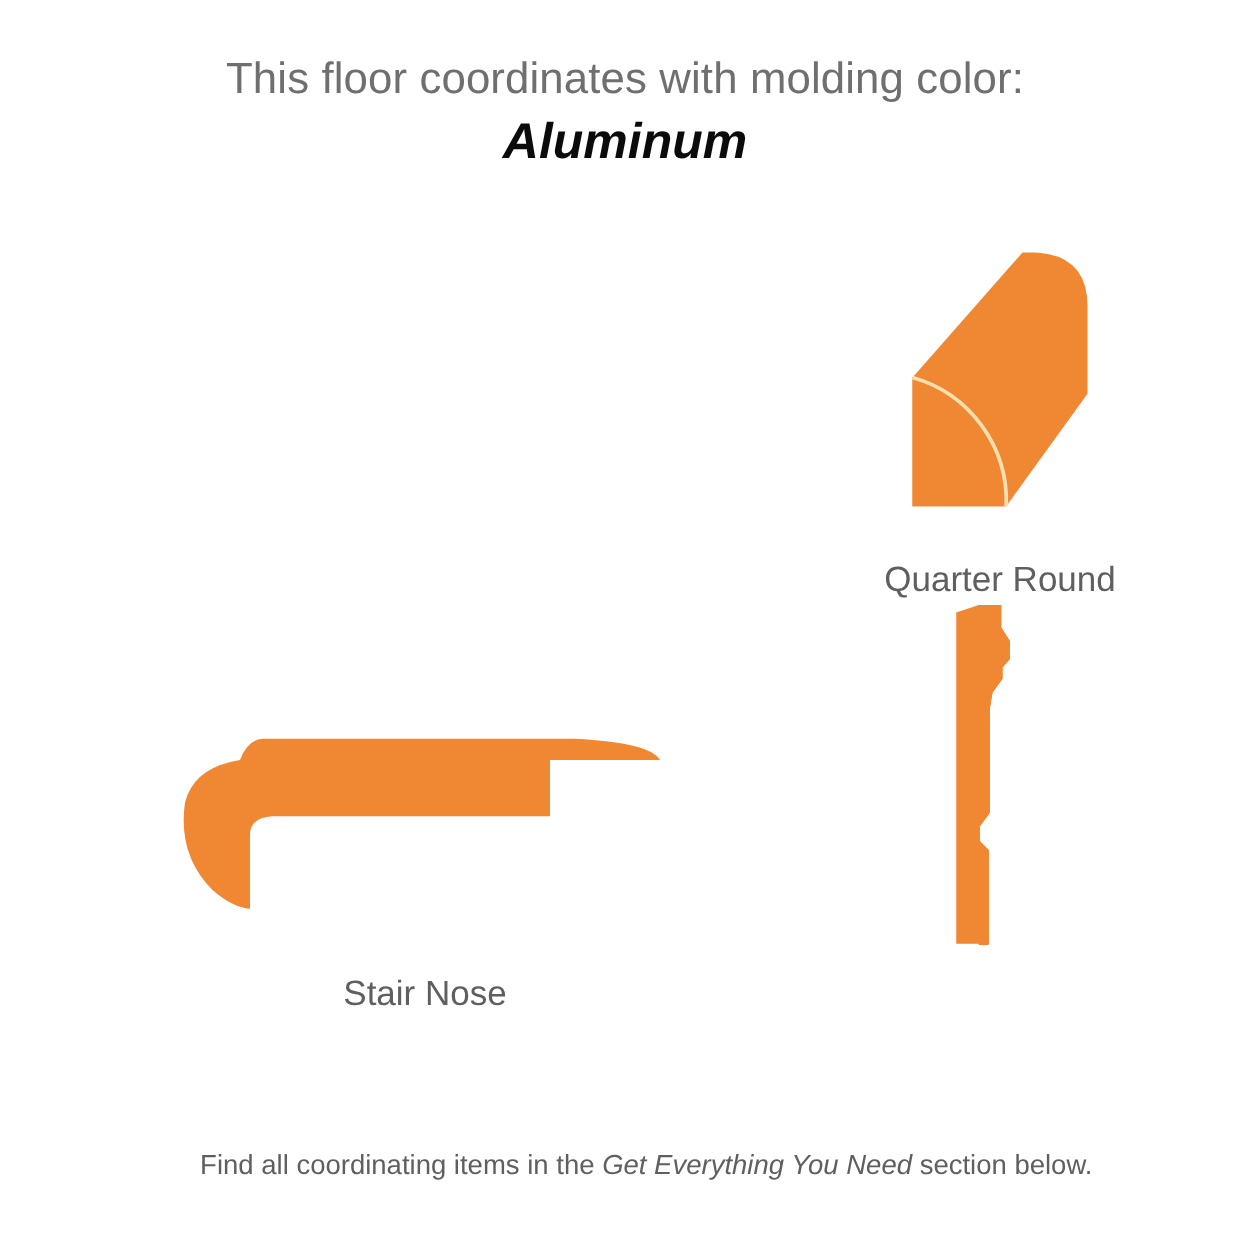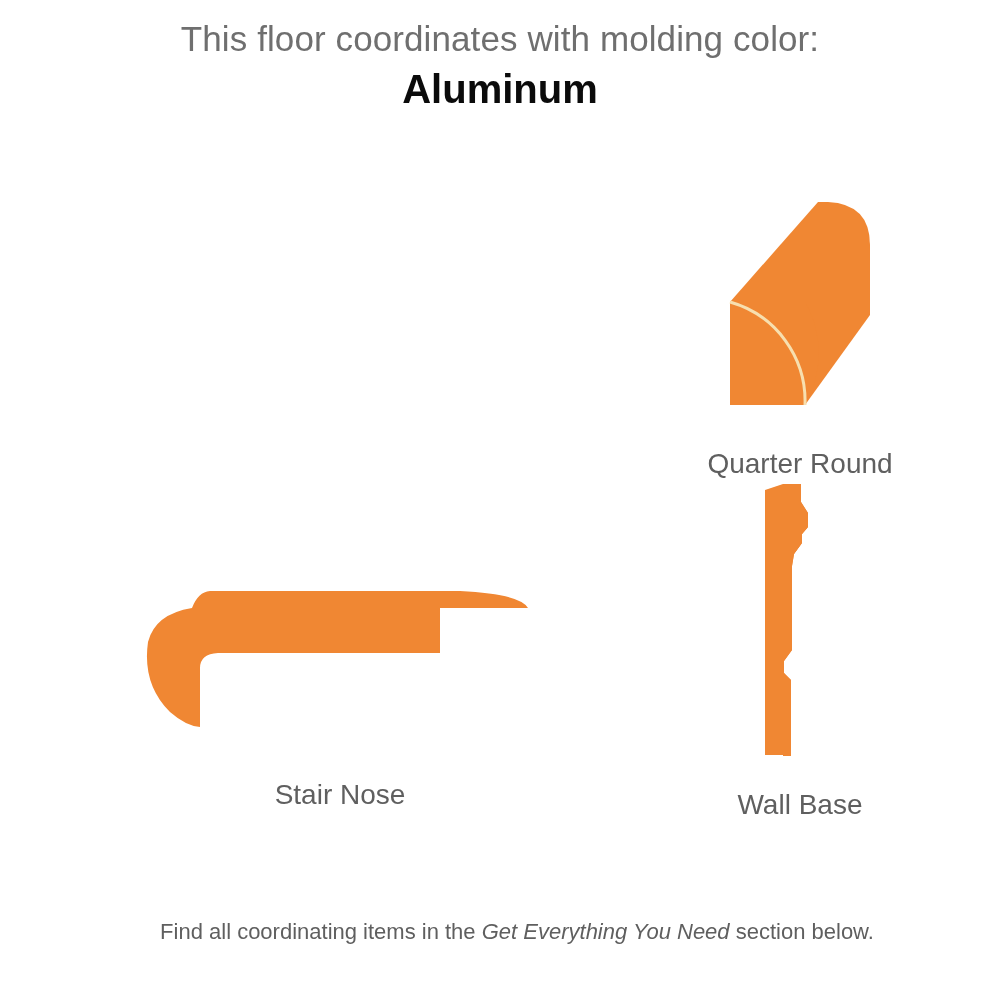--- a/index.html
+++ b/index.html
@@ -28,28 +28,29 @@
     top: 0;
     left: 0;
     width: 1000px;
     text-align: center;
   }
   .header-line {
     font-size: 35px;
     color: #6f6f6f;
     font-weight: 400;
     letter-spacing: 0.1px;
-    margin-top: 18px;
+    margin-top: 42px;
     line-height: 42px;
     white-space: nowrap;
   }
   .header-color-name {
     font-size: 40px;
     color: #0b0b0b;
     font-weight: bold;
+    font-style: italic;
     line-height: 50px;
     margin-top: 4px;
     white-space: nowrap;
   }
 
   
   .grid {
     position: absolute;
     top: 170px;
     left: 0;
@@ -230,21 +231,20 @@
                    L 46 200
                    L 46 275
                    L 20 275
                    L 20 200
                    L 20 181
                    L 20 95
                    L 20 10
                    Z" fill="#F08733"></path>
         </svg>
       </div>
-      <div class="cell-label">Wall Base</div>
     </div>
 
   </div>
 
   <div class="footer">
     <span>Find all coordinating items in the </span><em>Get Everything You Need</em><span> section below.</span>
   </div>
 
 </div>
 

